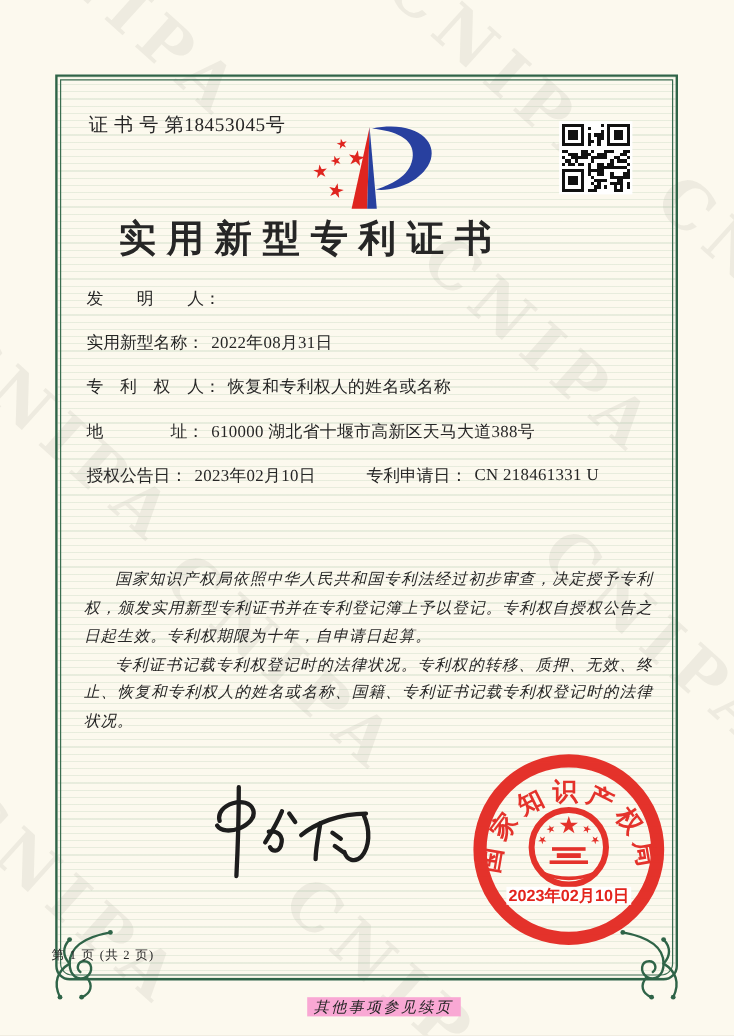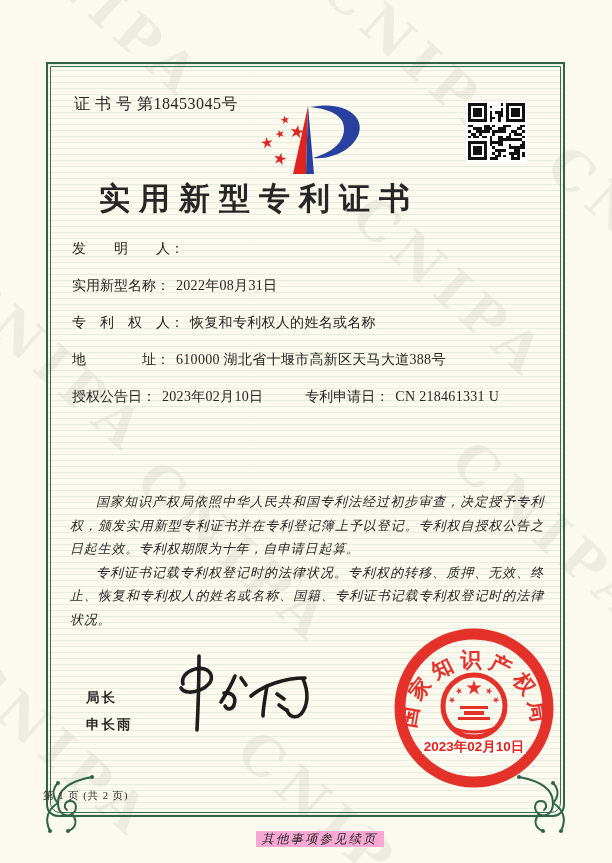--- a/index.html
+++ b/index.html
@@ -40,21 +40,21 @@
     font-size:31px;font-weight:600;letter-spacing:9px;z-index:4;
   }
   
   .fields{position:absolute;left:72px;top:230px;width:472px;z-index:4;font-size:14px;}
   .row{height:37px;display:flex;align-items:center;white-space:nowrap;}
   .flabel{margin-right:6px;}
   .fvalue{letter-spacing:.3px;}
   .grant-label{margin-left:42px;margin-right:6px;}
   
   .body-text{
-    position:absolute;left:70px;top:490px;width:474px;z-index:4;
+    position:absolute;left:70px;top:471px;width:474px;z-index:4;
     font-size:13px;line-height:23.5px;font-style:italic;letter-spacing:.8px;
     text-align:justify;
   }
   .body-text p{margin:0;text-indent:2em;}
   
   .signer{
     position:absolute;left:86px;top:684px;z-index:4;
     font-family:"Liberation Sans","DejaVu Sans",sans-serif;
     font-size:13.5px;font-weight:600;line-height:27px;letter-spacing:2px;
   }
@@ -311,24 +311,20 @@
       <span class="grant-label">专利申请日：</span>
       <span class="fvalue">CN 218461331 U</span>
     </div>
   </div>
 
   <div class="body-text">
     <p>国家知识产权局依照中华人民共和国专利法经过初步审查，决定授予专利权，颁发实用新型专利证书并在专利登记簿上予以登记。专利权自授权公告之日起生效。专利权期限为十年，自申请日起算。</p>
     <p>专利证书记载专利权登记时的法律状况。专利权的转移、质押、无效、终止、恢复和专利权人的姓名或名称、国籍、专利证书记载专利权登记时的法律状况。</p>
   </div>
 
-  <div class="signer">
-    <div>局长</div>
-    <div>申长雨</div>
-  </div>
 
   <svg class="signature" width="175" height="92" viewBox="0 0 175 92">
     <g fill="none" stroke="#1d1d1d" stroke-width="3.6" stroke-linecap="round">
       <path d="M36,8 C36,30 35,62 34,82"></path>
       <path d="M20,36 C16,22 44,14 48,27 C52,40 24,50 18,40"></path>
       <path d="M72,28 C68,38 63,46 58,54"></path>
       <path d="M61,45 C68,44 74,48 71,57 C69,62 64,62 62,58"></path>
       <path d="M78,30 l5,7"></path>
       <path d="M88,48 C100,38 120,30 142,30"></path>
       <path d="M104,38 C102,50 100,60 100,68"></path>

